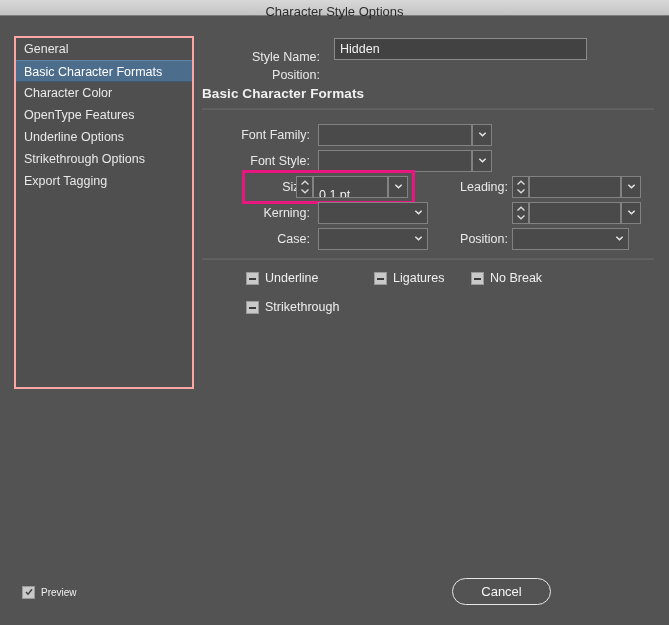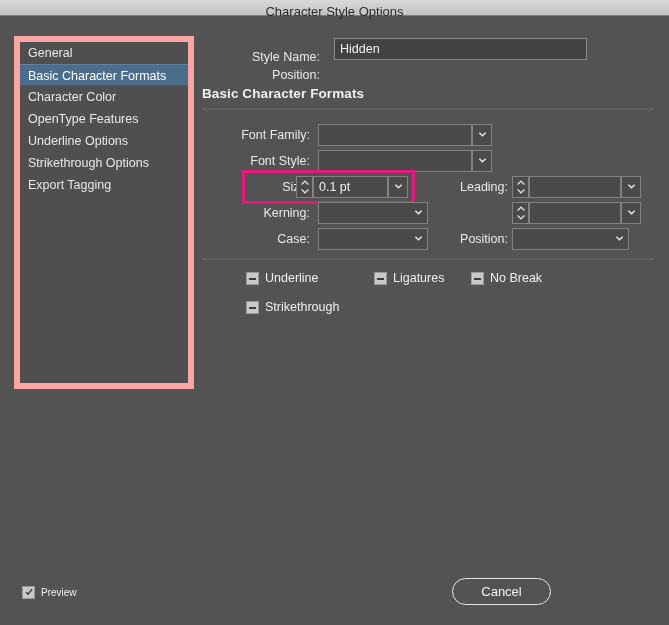--- a/index.html
+++ b/index.html
@@ -45,21 +45,21 @@
   }
 
   
   #sidebar {
     position: absolute;
     left: 14px;
     top: 36px;
     width: 180px;
     height: 353px;
     background: #4f4f4f;
-    border: 6px solid #fca5a5;
+    border: 2px solid #fca5a5;
     box-sizing: border-box;
     overflow: hidden;
   }
   .side-item {
     height: 22px;
     line-height: 22px;
     padding-left: 8px;
     font-size: 12.5px;
     color: #e9e9e9;
     white-space: nowrap;
@@ -142,21 +142,21 @@
   .combo .combo-field {
     position: absolute;
     left: 0; top: 0;
     bottom: 0;
     background: #4a4a4a;
     border: 1px solid #828282;
     box-sizing: border-box;
     font-size: 12.5px;
     color: #f2f2f2;
     line-height: 20px;
-    padding: 0 5px;
+    padding: 8px 5px;
     white-space: nowrap;
     overflow: hidden;
   }
   .combo .combo-btn {
     position: absolute;
     top: 0;
     bottom: 0;
     width: 20px;
     background: #4a4a4a;
     border: 1px solid #828282;

